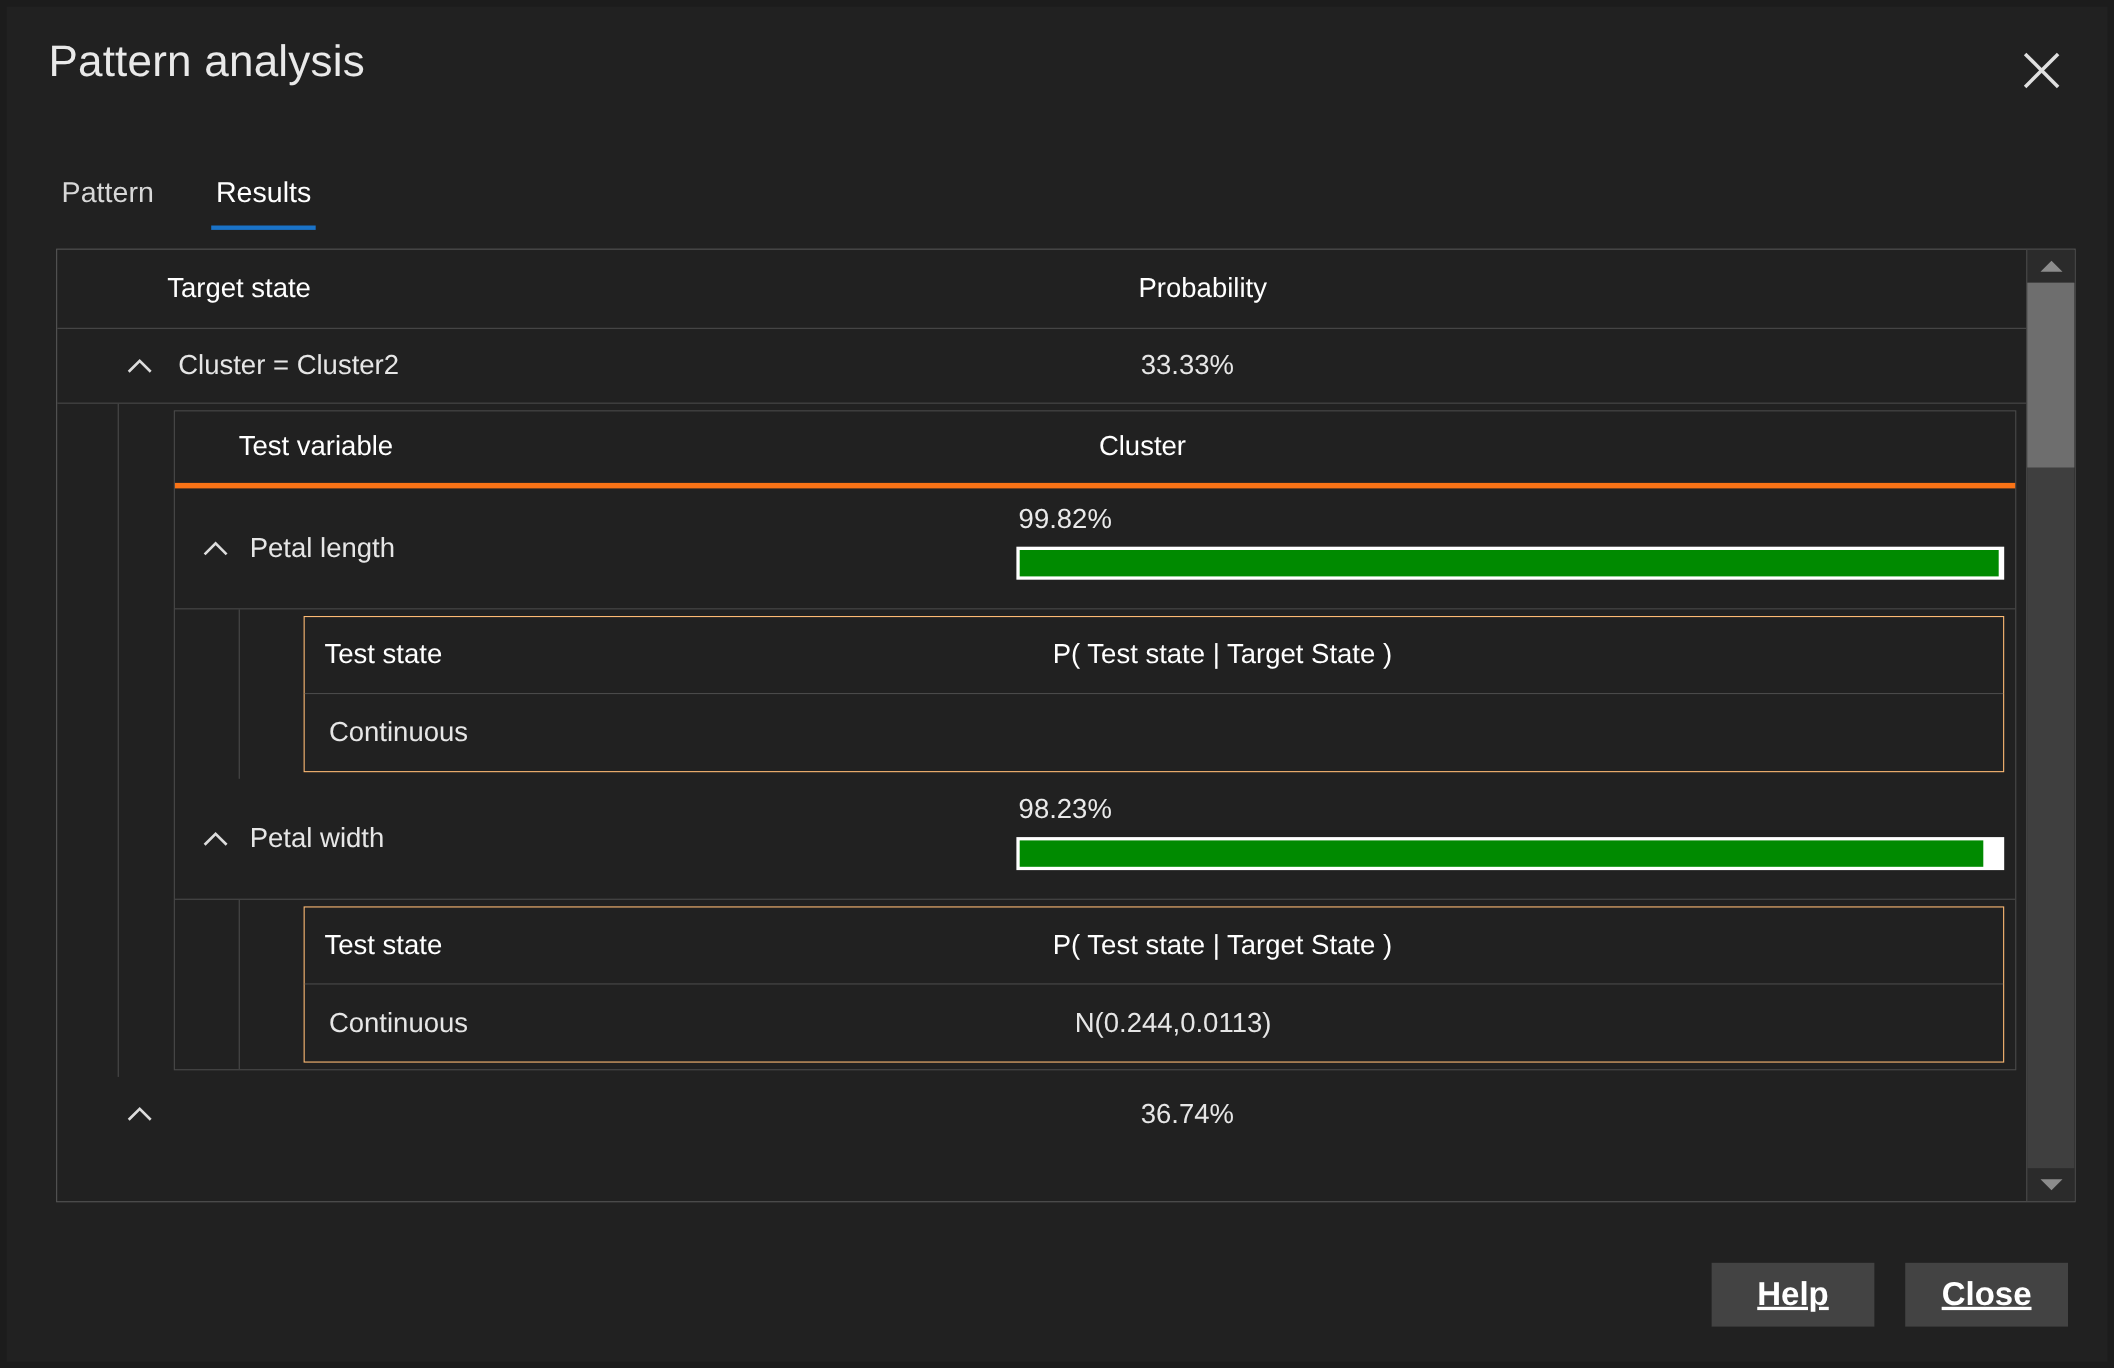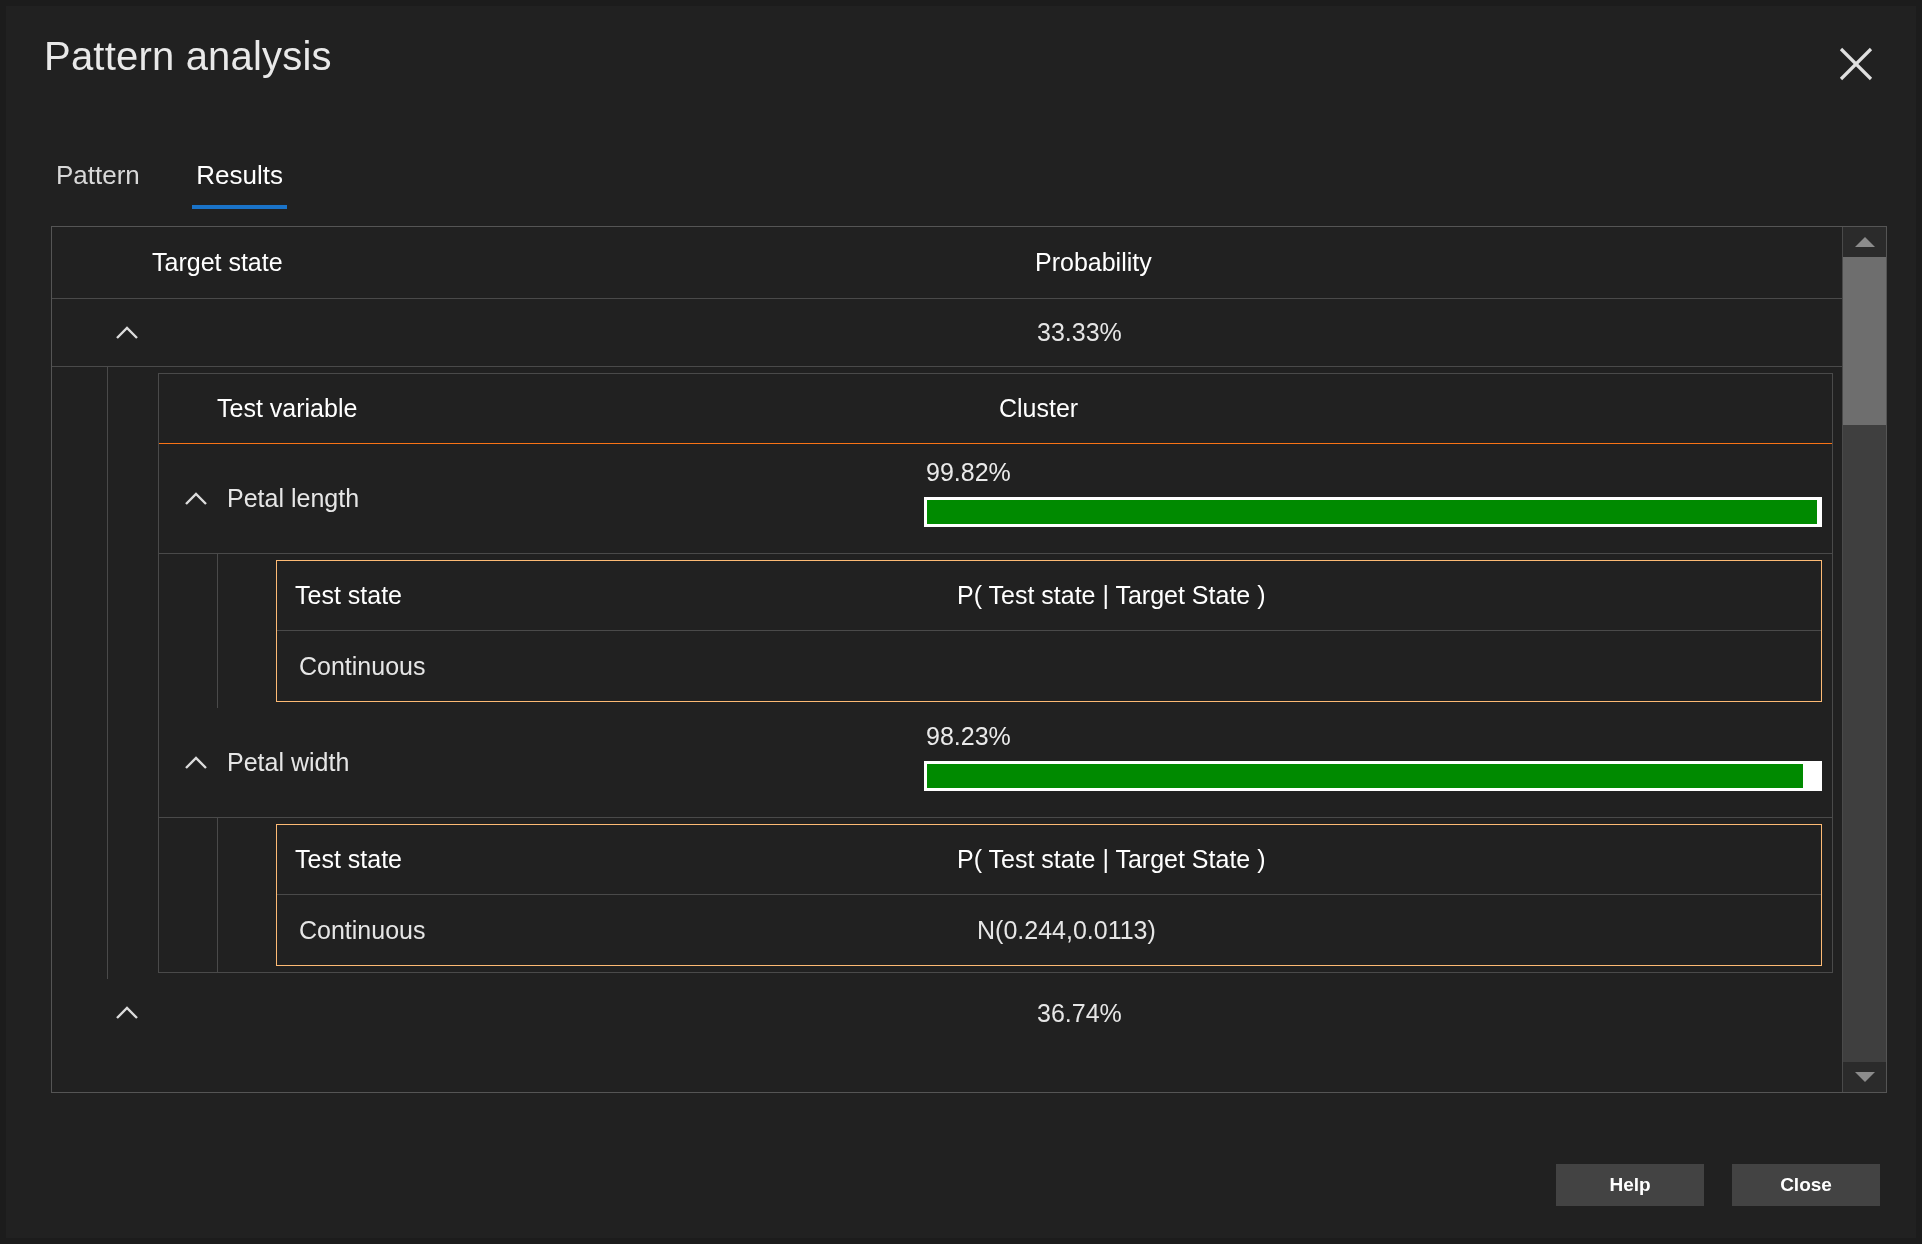--- a/index.html
+++ b/index.html
@@ -145,21 +145,21 @@
   }
   .tbl1 {
     border: 1px solid #4a4a4a;
     box-sizing: border-box;
     margin-right: 10px;
   }
   .lvl1-head {
     position: relative;
     height: 70px;
     box-sizing: border-box;
-    border-bottom: 1px solid #f97316;
+    border-bottom: 5px solid #f97316;
   }
   .lvl1-row {
     position: relative;
     height: 110px;
     box-sizing: border-box;
     border-bottom: 1px solid #4a4a4a;
   }
 
   .strength-wrap {
     position: absolute;
@@ -247,31 +247,32 @@
   
   .footer {
     position: absolute;
     right: 36px;
     bottom: 32px;
     display: flex;
     gap: 28px;
   }
   .btn {
     min-width: 148px;
-    height: 42px;
+    height: 58px;
     background: #434343;
     color: #ffffff;
-    font-size: 19px;
+    font-size: 30px;
     font-weight: bold;
     border: none;
     display: flex;
     align-items: center;
     justify-content: center;
     cursor: pointer;
     font-family: "Liberation Sans", sans-serif;
+    text-decoration: underline;
   }
 </style>
 </head>
 <body>
 
 <div id="app">
 
   <div class="titlebar">
     <div class="dialog-title">Pattern analysis</div>
     <div class="close-x">
@@ -294,20 +295,21 @@
         <div class="cellA col-head" style="left:100px;">Target state</div>
         <div class="cellB col-head" style="left:983px;">Probability</div>
       </div>
 
       <div class="lvl0-row">
         <div class="chev" style="left:58px; top:17px;">
           <svg width="26" height="18" viewBox="0 0 26 18" xmlns="http://www.w3.org/2000/svg" aria-hidden="true">
             <polyline points="3,14 13,4 23,14" fill="none" stroke="#dcdcdc" stroke-width="2.4"></polyline>
           </svg>
         </div>
+        <div class="cellA row-text" style="left:110px;">Cluster = Cluster2</div>
         <div class="cellB row-text" style="left:985px;">33.33%</div>
       </div>
 
       <div class="nest1" style="margin-left:55px;">
         <div class="tbl1">
 
           <div class="lvl1-head">
             <div class="cellA col-head" style="left:58px;">Test variable</div>
             <div class="cellB col-head" style="left:840px;">Cluster</div>
           </div>

